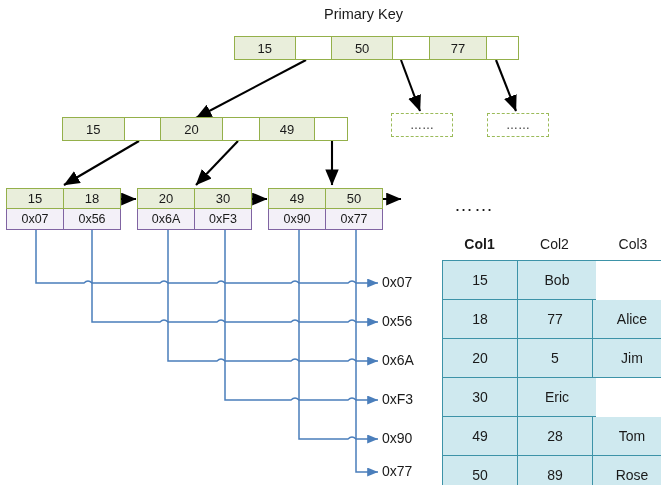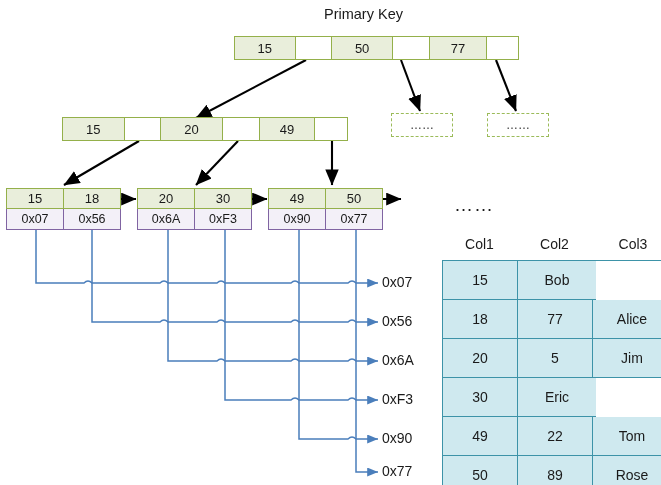--- a/index.html
+++ b/index.html
@@ -245,21 +245,21 @@
 
   <div class="addr" style="left:376px;top:274px;">0x07</div>
   <div class="addr" style="left:376px;top:313px;">0x56</div>
   <div class="addr" style="left:376px;top:352px;">0x6A</div>
   <div class="addr" style="left:376px;top:391px;">0xF3</div>
   <div class="addr" style="left:376px;top:430px;">0x90</div>
   <div class="addr" style="left:376px;top:463px;">0x77</div>
 
   <div class="dtable" style="left:436px;top:236px;width:232px;">
     <div class="hdr">
-      <div style="width:75px;">Col1</div>
+      <div style="width:75px;font-weight:bold;">Col1</div>
       <div style="width:75px;">Col2</div>
       <div style="width:82px;">Col3</div>
     </div>
     <div class="grid" style="margin-top:8px;">
       <div class="trow">
         <div style="width:75px;">15</div>
         <div style="width:78px;">Bob</div>
       </div>
       <div class="trow">
         <div style="width:75px;">18</div>
@@ -270,21 +270,21 @@
         <div style="width:75px;">20</div>
         <div style="width:75px;">5</div>
         <div style="width:78px;">Jim</div>
       </div>
       <div class="trow">
         <div style="width:75px;">30</div>
         <div style="width:78px;">Eric</div>
       </div>
       <div class="trow">
         <div style="width:75px;">49</div>
-        <div style="width:75px;">22</div>
+        <div style="width:75px;">28</div>
         <div style="width:78px;">Tom</div>
       </div>
       <div class="trow">
         <div style="width:75px;">50</div>
         <div style="width:75px;">89</div>
         <div style="width:78px;">Rose</div>
       </div>
     </div>
   </div>
 

